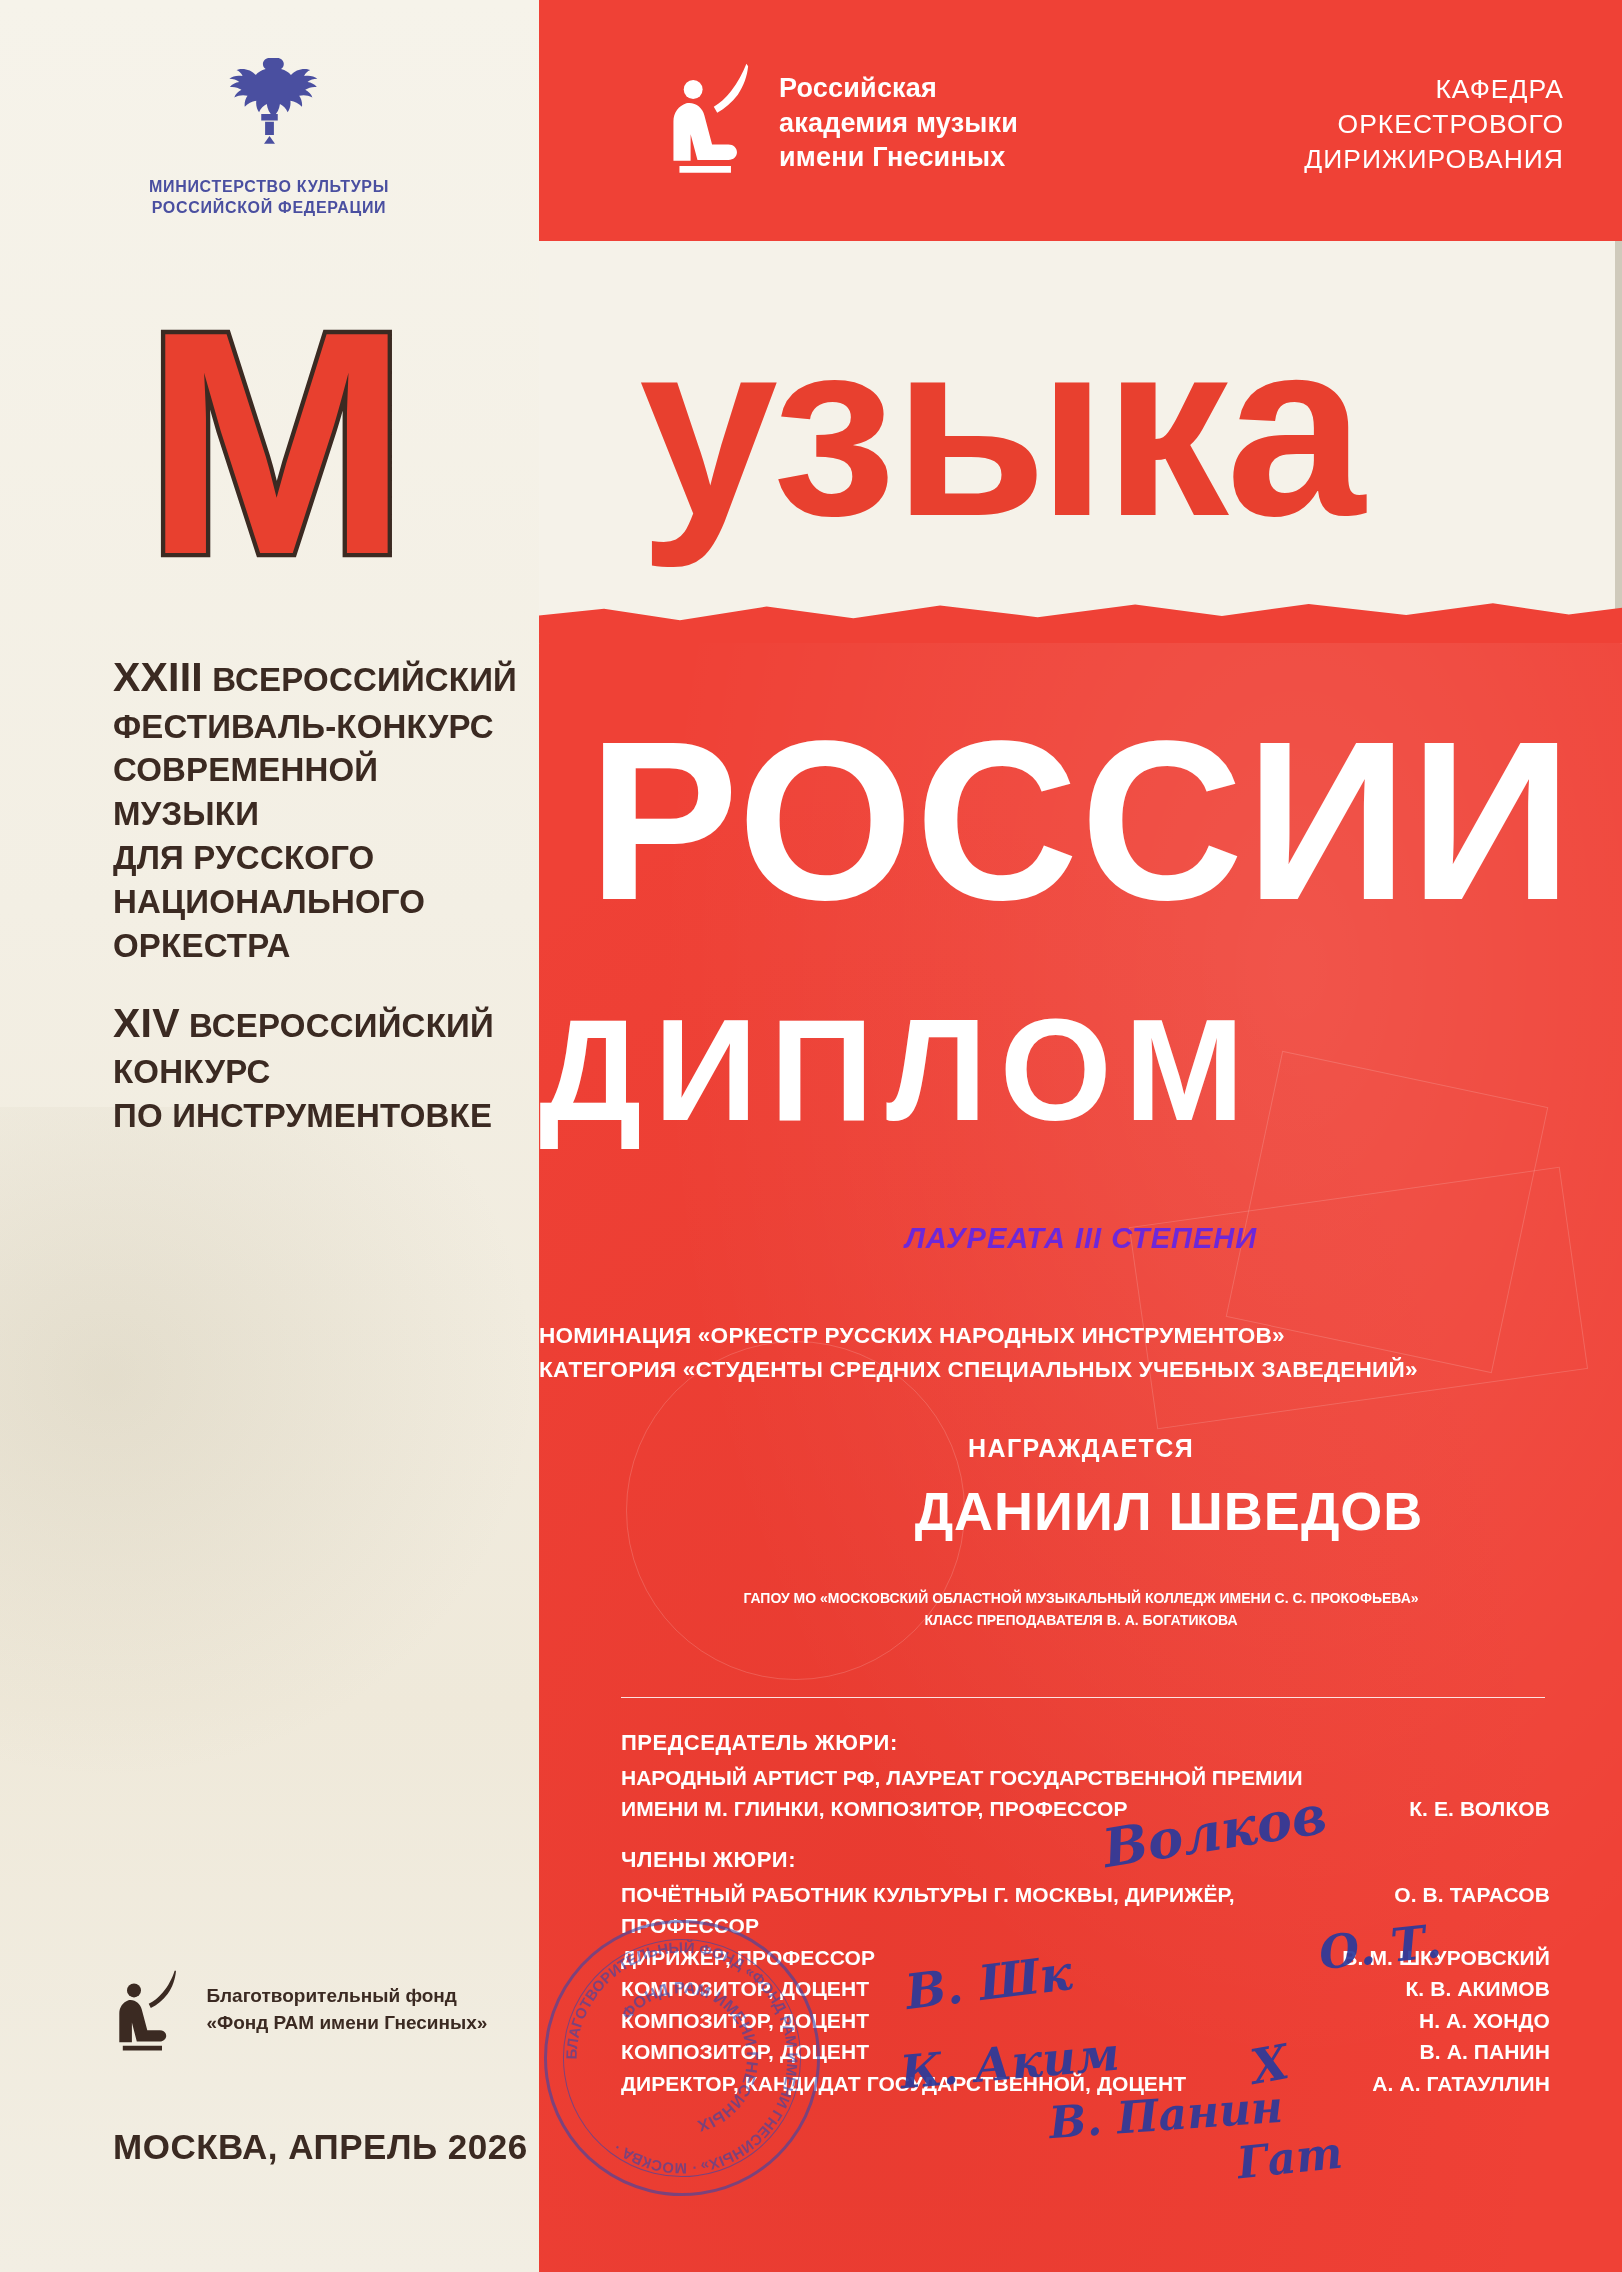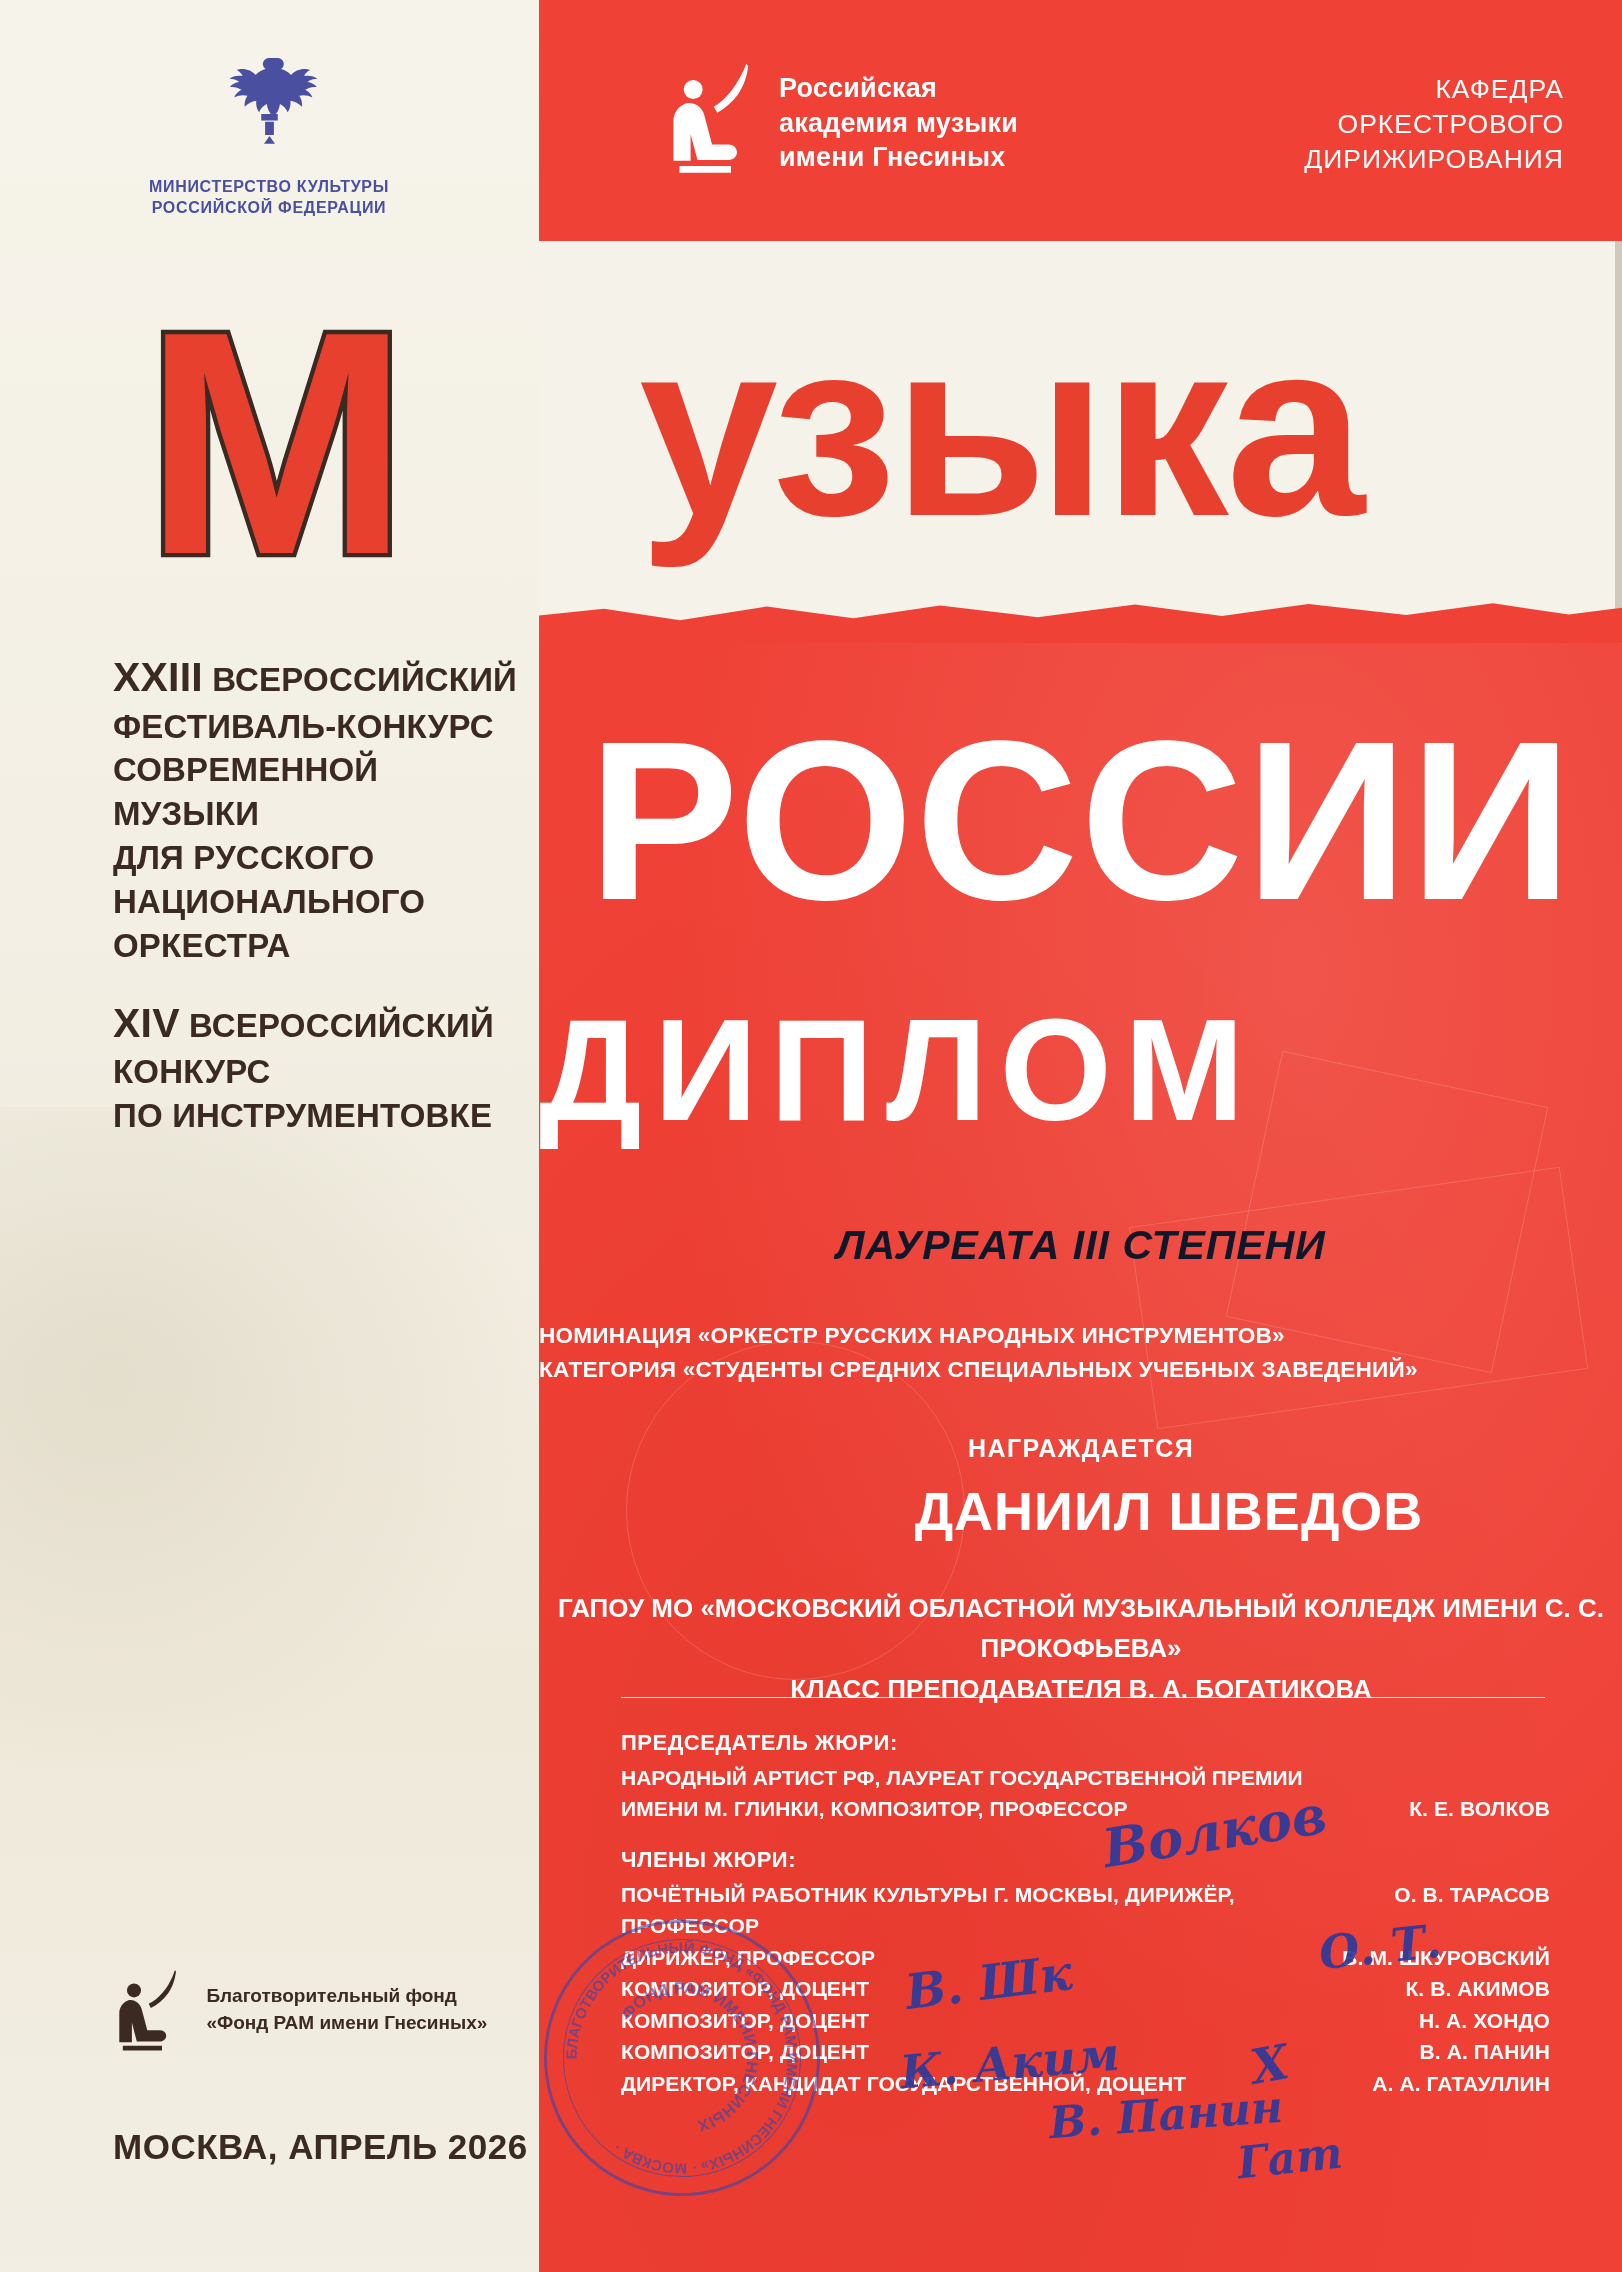--- a/index.html
+++ b/index.html
@@ -183,22 +183,22 @@
   }
   .fest .rn { font-size: 41px; }
   .fest .blk { margin-bottom: 28px; }
 
   
   .laureate {
     position: absolute;
     left: 539px; top: 1222px;
     width: 1084px;
     text-align: center;
-    color: #0f172a;
-    font-size: 41px;
+    color: #6d28d9;
+    font-size: 29px;
     font-weight: bold;
     font-style: italic;
     letter-spacing: 1px;
   }
   .nomination {
     position: absolute;
     left: 539px; top: 1319px;
     width: 1084px;
     text-align: left;
     color: #fff;
@@ -226,21 +226,21 @@
     font-size: 54px;
     font-weight: bold;
     letter-spacing: 1px;
   }
   .school {
     position: absolute;
     left: 539px; top: 1588px;
     width: 1084px;
     text-align: center;
     color: #fff;
-    font-size: 26px;
+    font-size: 14px;
     font-weight: bold;
     line-height: 1.55;
   }
   .divider {
     position: absolute;
     left: 621px; top: 1697px;
     width: 924px; height: 1.4px;
     background: rgba(255,255,255,0.85);
   }
 

